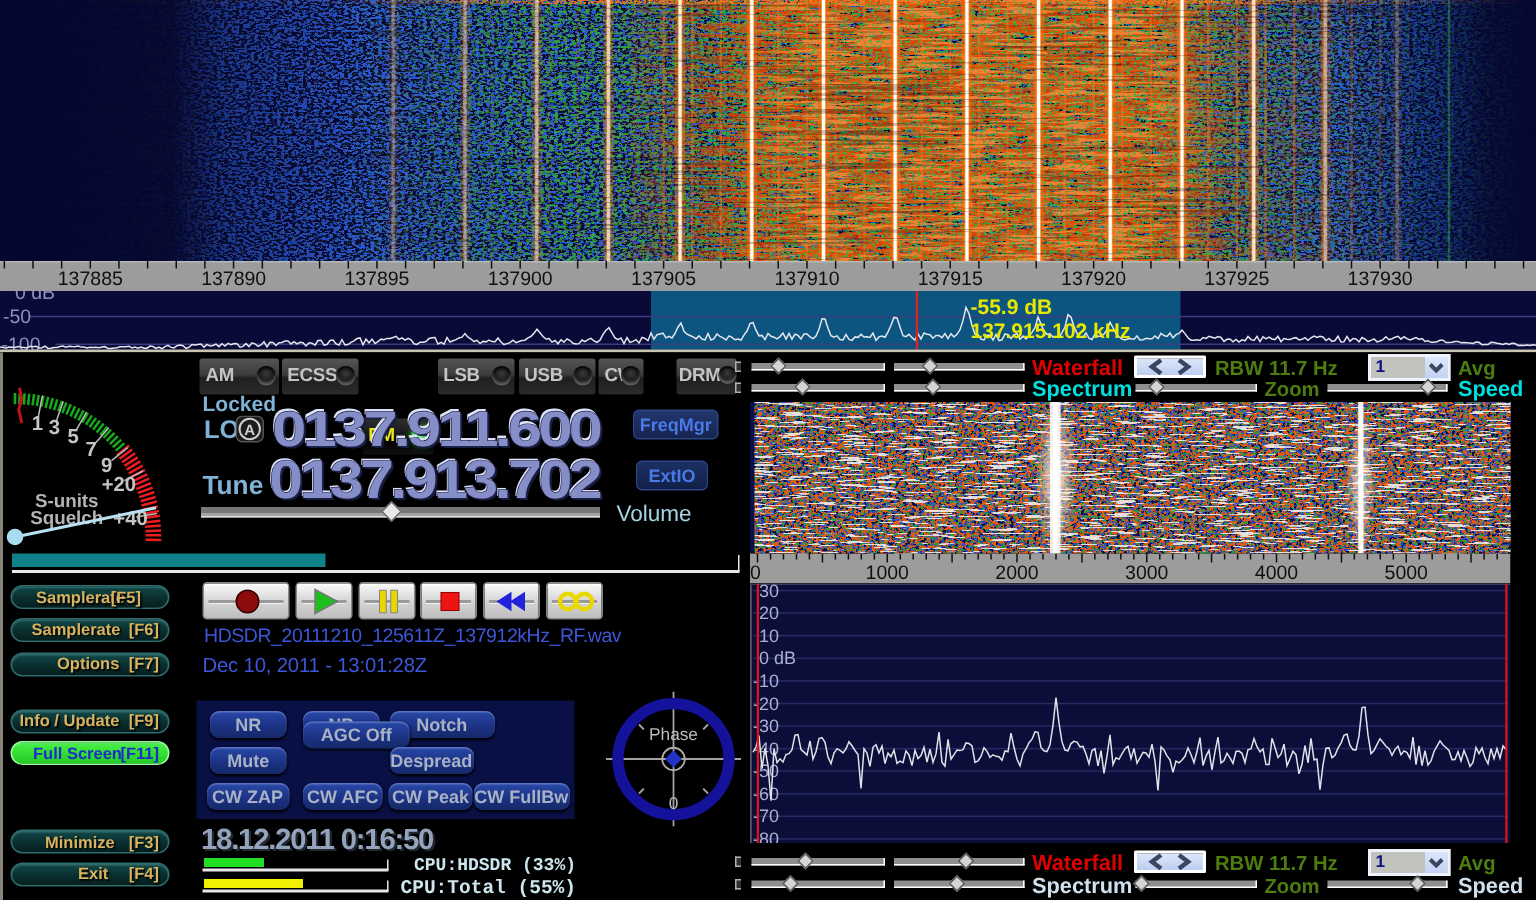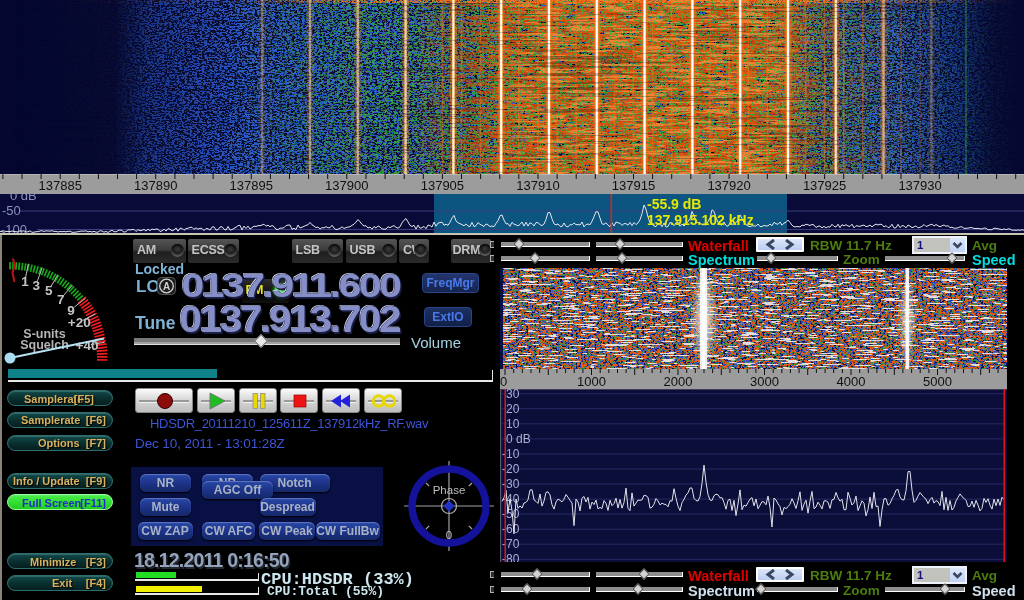--- a/index.html
+++ b/index.html
@@ -507,21 +507,21 @@
         <polygon points="17,12 27,5.5 27,18.5" fill="#2222dd"></polygon>
         <polygon points="8,12 18,5.5 18,18.5" fill="#2222dd"></polygon>
       </svg>
     </div>
 <div class="mediabtn" style="left:363.5px;width:38.5px">
       <svg width="36.5" height="24" viewBox="0 0 36.5 24" style="position:absolute;left:0;top:0">
         <circle cx="13.5" cy="12" r="5.2" fill="none" stroke="#e8d800" stroke-width="3"></circle>
         <circle cx="24.5" cy="12" r="5.2" fill="none" stroke="#e8d800" stroke-width="3"></circle>
       </svg>
     </div>
-<div class="lbl blue" style="left:150px;top:416px;font-size:13px;letter-spacing:-0.3px;color:#3d55d8">HDSDR_20111210_125611Z_137912kHz_RF.wav</div>
+<div class="lbl blue" style="left:136px;top:416px;font-size:13px;letter-spacing:-0.3px;color:#3d55d8">HDSDR_20111210_125611Z_137912kHz_RF.wav</div>
 <div class="lbl blue" style="left:135px;top:436px;font-size:13.5px;letter-spacing:-0.1px;color:#3d55d8">Dec 10, 2011 - 13:01:28Z</div>
 <div class="abs" style="left:131px;top:467px;width:252px;height:79px;background:#091044"></div>
 <div class="dspbtn" style="left:140px;top:474px;width:51px;line-height:18px">NR</div>
 <div class="dspbtn" style="left:202px;top:474px;width:51px;line-height:18px">NB</div>
 <div class="dspbtn" style="left:259.5px;top:474px;width:70px;line-height:18px">Notch</div>
 <div class="dspbtn" style="left:140px;top:498px;width:51px;line-height:18px">Mute</div>
 <div class="dspbtn" style="left:202px;top:481px;width:71px;line-height:18px">AGC Off</div>
 <div class="dspbtn" style="left:259.5px;top:498px;width:56px;line-height:18px">Despread</div>
 <div class="dspbtn" style="left:137.5px;top:522px;width:55px;line-height:18px">CW ZAP</div>
 <div class="dspbtn" style="left:202px;top:522px;width:53px;line-height:18px">CW AFC</div>
@@ -540,21 +540,21 @@
 <circle cx="45" cy="45" r="7.5" fill="none" stroke="#adadad" stroke-width="1.2"></circle>
 <rect x="41" y="41" width="8" height="8" fill="#2132c4" transform="rotate(45 45 45)"></rect>
 </svg>
 <div class="lbl" style="left:134px;top:549px;font-size:19.5px;font-weight:bold;color:#93a3bb;text-shadow:1.5px 1.5px 0 #23272f;letter-spacing:-0.8px">18.12.2011 0:16:50</div>
 <div class="abs" style="left:136px;top:572px;width:40px;height:6px;background:#22dd22"></div>
 <div class="abs" style="left:135px;top:579px;width:124px;height:1.5px;background:#e8e8e8"></div>
 <div class="abs" style="left:257.5px;top:573px;width:1.5px;height:7px;background:#e8e8e8"></div>
 <div class="abs" style="left:136px;top:586px;width:66px;height:6px;background:#f0f000"></div>
 <div class="abs" style="left:135px;top:593px;width:124px;height:1.5px;background:#e8e8e8"></div>
 <div class="abs" style="left:257.5px;top:587px;width:1.5px;height:7px;background:#e8e8e8"></div>
-<div class="lbl" style="left:261px;top:570px;font-family:'Liberation Mono',monospace;font-size:17px;font-weight:bold;color:#cde6ee">CPU:HDSDR (33%)</div>
+<div class="lbl" style="left:276px;top:570px;font-family:'Liberation Mono',monospace;font-size:12px;font-weight:bold;color:#cde6ee">CPU:HDSDR (33%)</div>
 <div class="lbl" style="left:267px;top:584px;font-family:'Liberation Mono',monospace;font-size:13px;font-weight:bold;color:#cde6ee">CPU:Total (55%)</div>
 <div class="slider" style="left:501px;top:241px;width:89px">
       <div class="strack"></div>
       <div class="sthumb" style="left:14px"></div>
     </div>
     <div class="slider" style="left:596px;top:241px;width:87px">
       <div class="strack"></div>
       <div class="sthumb" style="left:20px"></div>
     </div>
     <div class="slider" style="left:501px;top:255px;width:89px">

